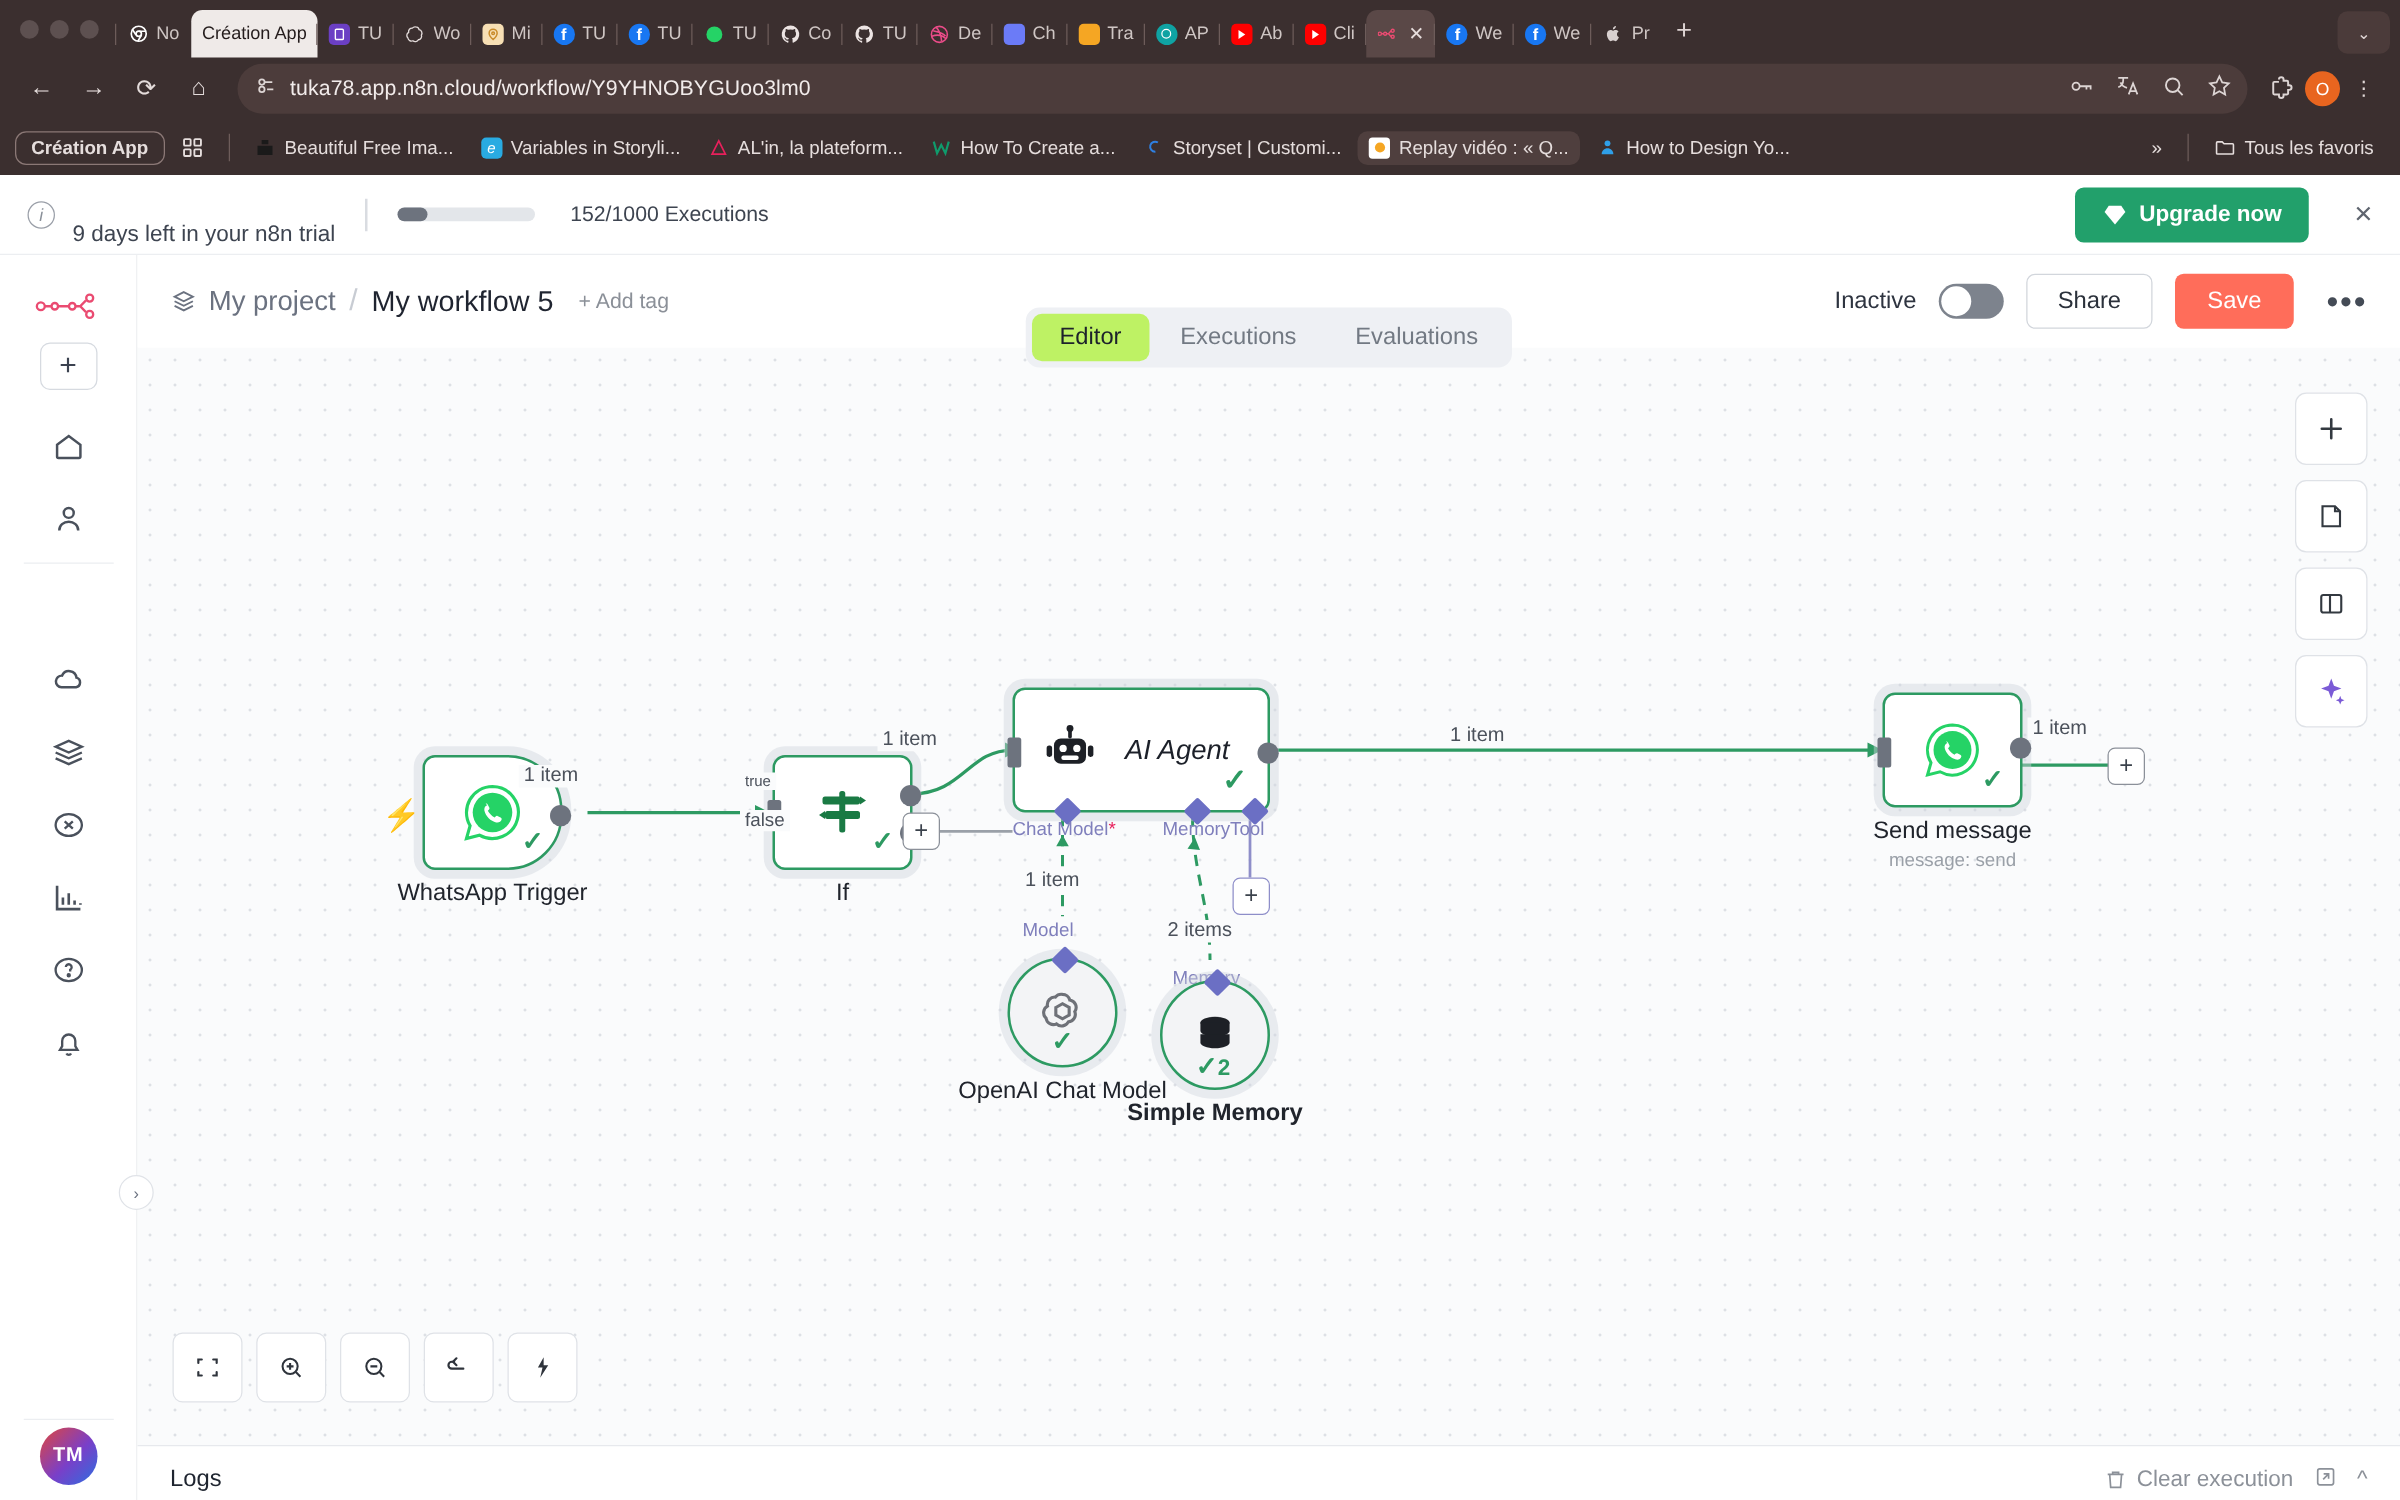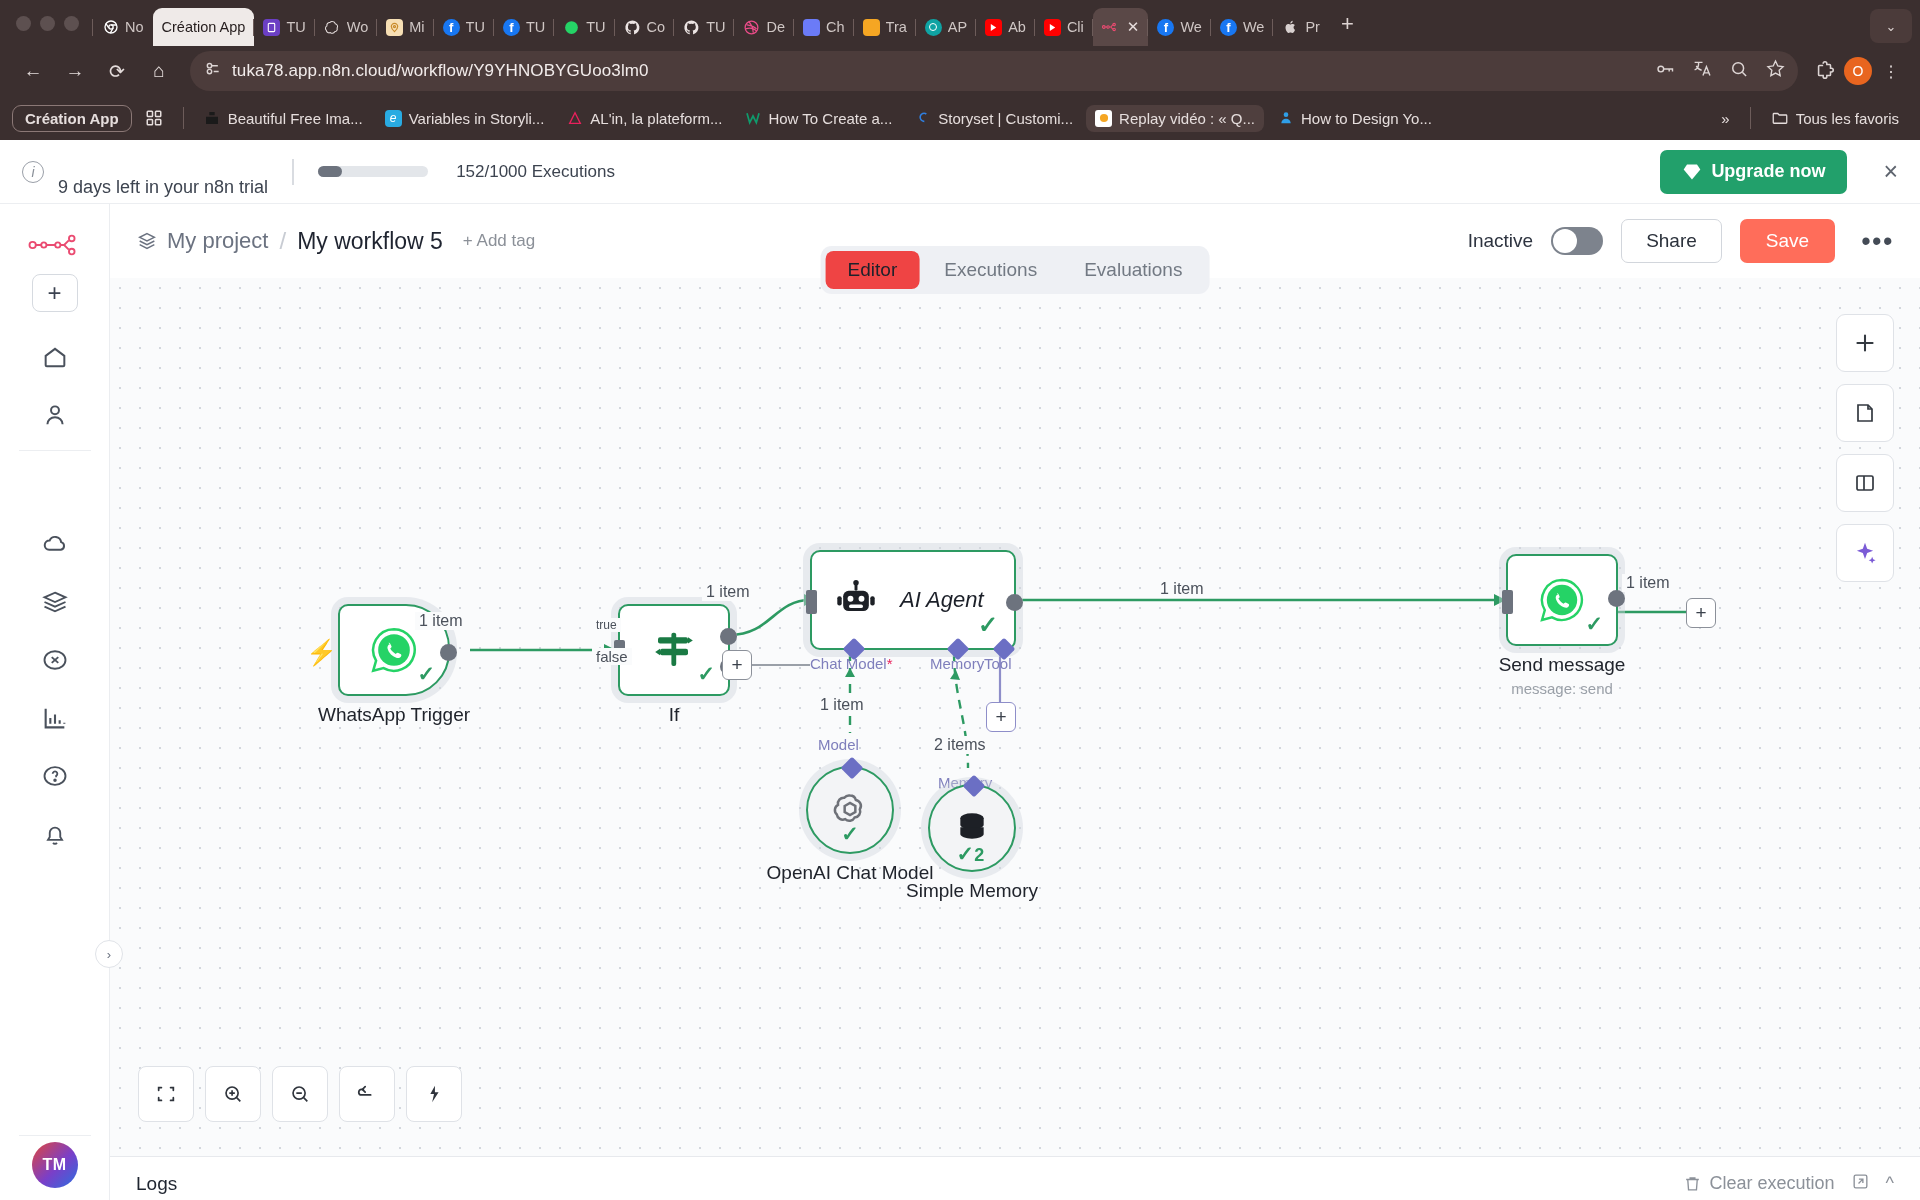--- a/index.html
+++ b/index.html
@@ -132,21 +132,21 @@
                font-family: "Liberation Sans", sans-serif; }
   .btn-save { height: 44px; padding: 0 26px; background: #ff6d5a; color: #fff; border: none;
               border-radius: 7px; font-size: 19px; font-family: "Liberation Sans", sans-serif; }
   .dots { font-size: 27px; color: #444b56; letter-spacing: 1.5px; margin-left: 8px; }
 
   .tabs-float {
     position: absolute; left: 50%; transform: translateX(-50%); top: 357px;
     background: #eef0f4; border-radius: 11px; padding: 5px; display: flex; gap: 3px; z-index: 15;
   }
   .wtab { padding: 8px 22px; border-radius: 8px; font-size: 19px; color: #727983; }
-  .wtab.sel { background: #ef4444; color: #1d222b; }
+  .wtab.sel { background: #bef264; color: #1d222b; }
 
   
   .canvas {
     flex: 1; position: relative; overflow: hidden;
     background-color: #fafbfc;
     background-image: radial-gradient(circle, #d3d7dd 1.1px, transparent 1.1px);
     background-size: 20px 20px;
   }
   .canvas-inner { position: absolute; inset: 0; }
 
@@ -739,21 +739,21 @@
         <div class="node" style="left:818px;top:506px;">
           <div class="circle-node" style="position:relative;left:0;top:0;">
             <svg width="40" height="40" viewBox="0 0 24 24" fill="#1d2026">
               <ellipse cx="12" cy="6" rx="7" ry="2.8"></ellipse>
               <path d="M5 6v4c0 1.5 3.1 2.8 7 2.8s7-1.3 7-2.8V6z"></path>
               <path d="M5 11.6v4c0 1.5 3.1 2.8 7 2.8s7-1.3 7-2.8v-4z"></path>
             </svg>
             <span class="check" style="left:50%;transform:translateX(-56%);bottom:4px;">✓<span style="font-size:18px">2</span></span>
             <span class="port-diamond" style="left:36px;top:-8px;"></span>
           </div>
-          <span class="nlabel" style="top:96px;">Simple Memory</span>
+          <span class="nlabel" style="top:96px;font-weight:bold;">Simple Memory</span>
         </div>
 
         <div class="node" style="left:1396px;top:276px;">
           <div class="nbox" style="width:112px;height:92px;justify-content:center;">
             <svg width="48" height="48" viewBox="0 0 24 24">
               <path d="M12 2a10 10 0 00-8.6 15.1L2 22l5-1.3A10 10 0 1012 2z" fill="#fff" stroke="#25d366" stroke-width="1.2"></path>
               <circle cx="12" cy="12" r="7.6" fill="#25d366"></circle>
               <path d="M9.4 8.6c.3-.1.6 0 .8.4l.6 1.2c.1.3 0 .5-.2.7l-.4.4c.6 1.1 1.5 2 2.6 2.6l.4-.4c.2-.2.5-.3.7-.2l1.2.6c.4.2.5.5.4.8-.2.9-1.2 1.3-2.1 1.1-2.1-.5-4-2.4-4.5-4.5-.2-.9.2-1.9 1.1-2.1z" fill="#fff"></path>
             </svg>
             <span class="check" style="right:13px;bottom:8px;">✓</span>

